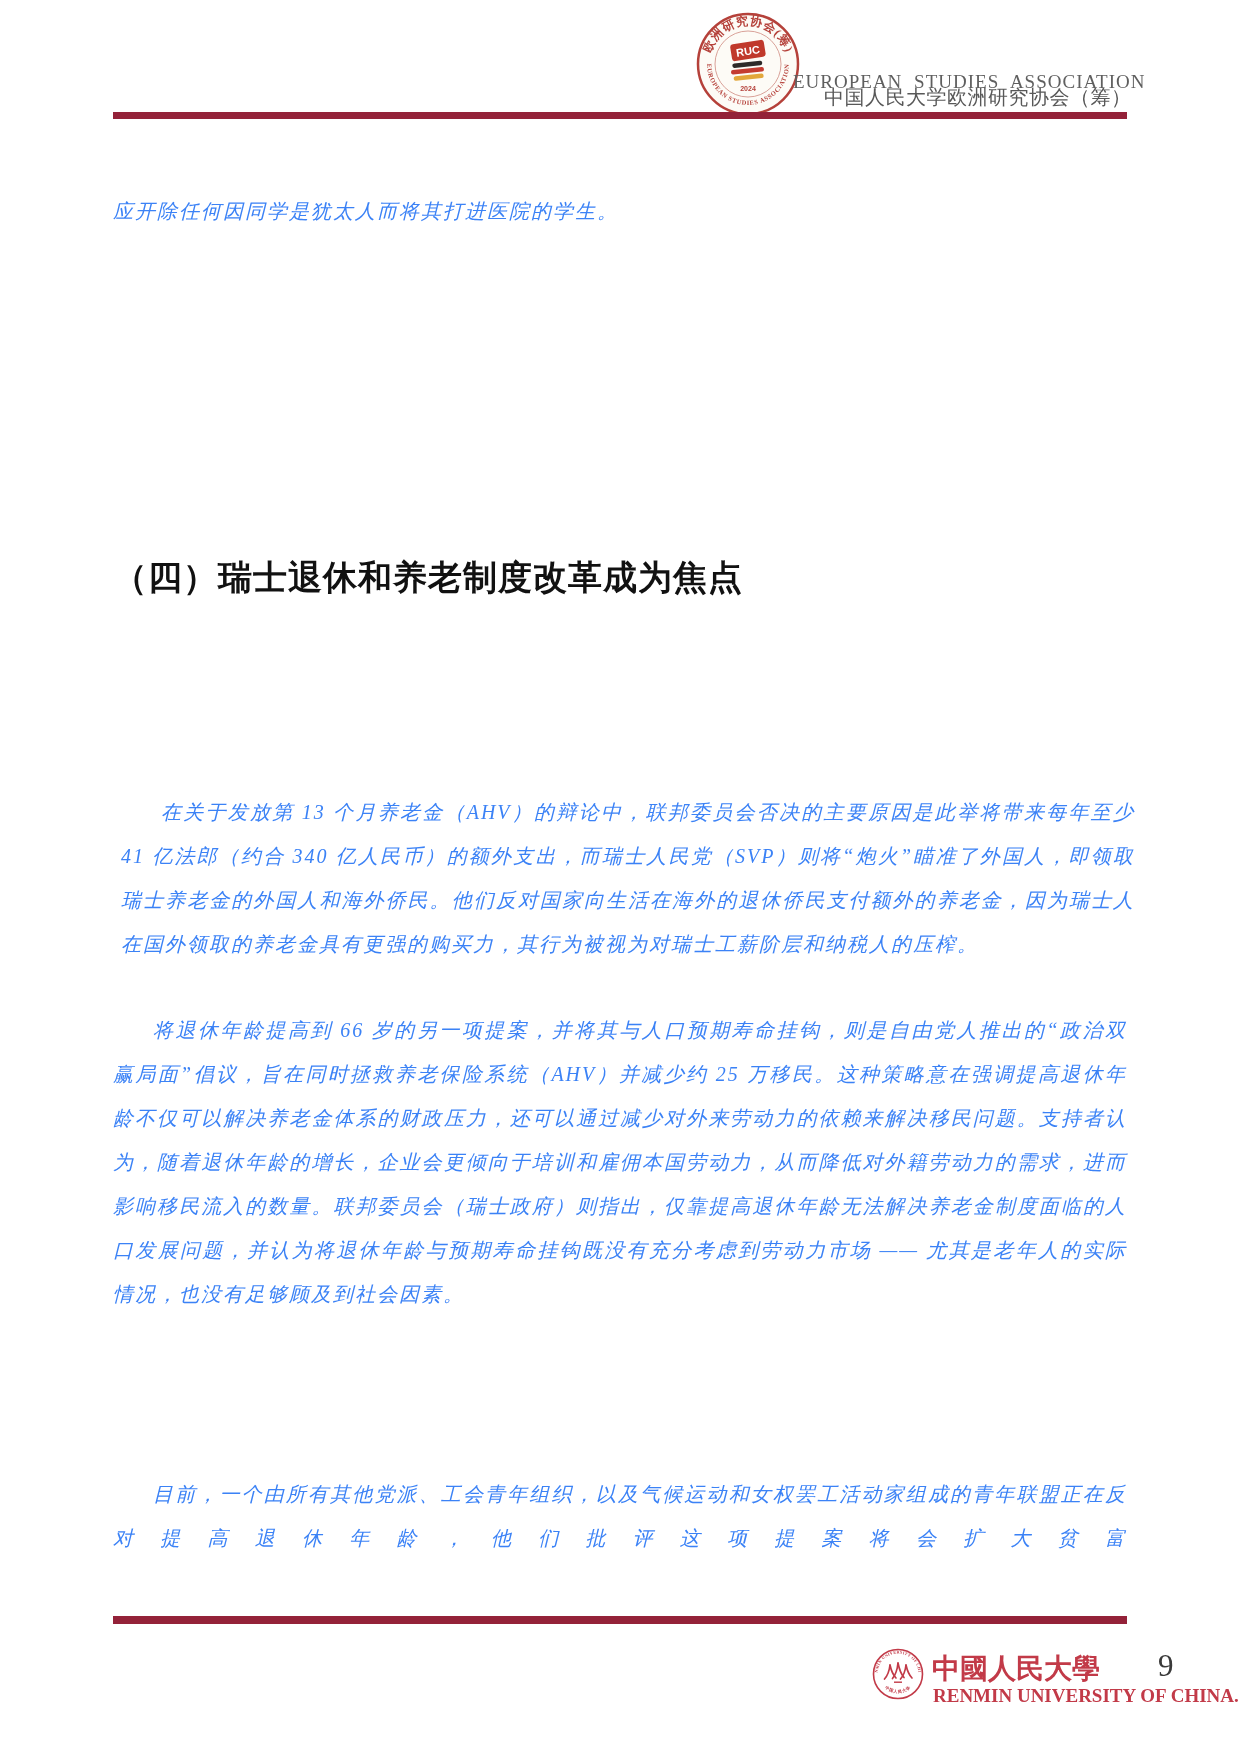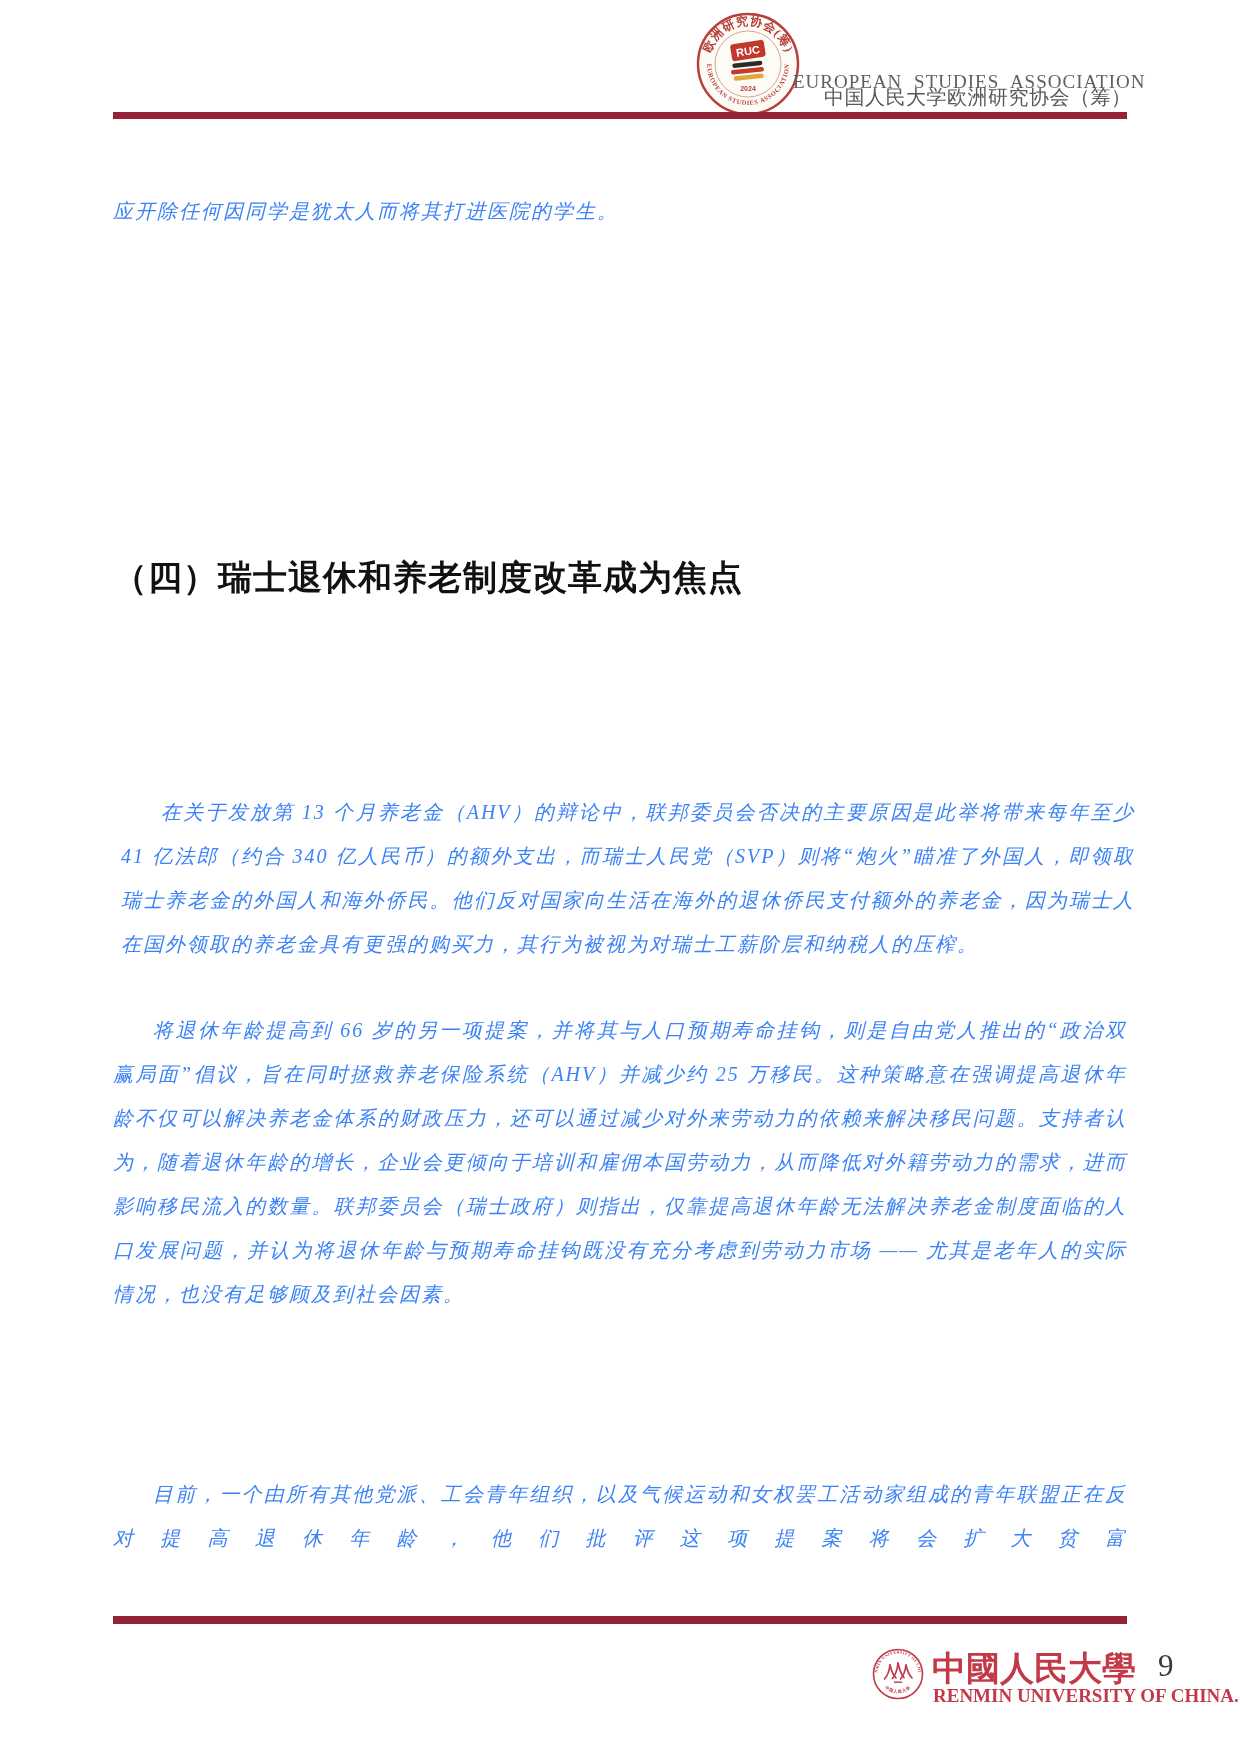--- a/index.html
+++ b/index.html
@@ -38,21 +38,21 @@
   .p-sw4 { top:1472px; text-align-last:justify; }
   .section-heading {
     position:absolute; left:113px; top:526px; width:1014px;
     font-family:Liberation Sans, sans-serif;
     font-weight:bold; font-size:34px; line-height:46px; color:#111111; letter-spacing:1px;margin-top:28px;
   }
   
   .seal { position:absolute; left:872px; top:1648px; width:52px; height:52px; }
   .ftr-cn {
     position:absolute; left:932px; top:1650px;
-    font-size:34px; line-height:38px; font-weight:600; color:#c23a48; letter-spacing:0px;
+    font-size:28px; line-height:38px; font-weight:600; color:#c23a48; letter-spacing:0px;
     font-family:"Liberation Serif","DejaVu Serif",serif;
   }
   .ftr-en {
     position:absolute; left:933px; top:1689px;
     font-size:19px; line-height:14px; font-weight:bold; color:#c23a48; letter-spacing:0px;
     font-family:"Liberation Serif","DejaVu Serif",serif;
   }
   .page-number {
     position:absolute; left:1158px; top:1648px;
     font-size:31px; line-height:36px; color:#3a3a3a;

